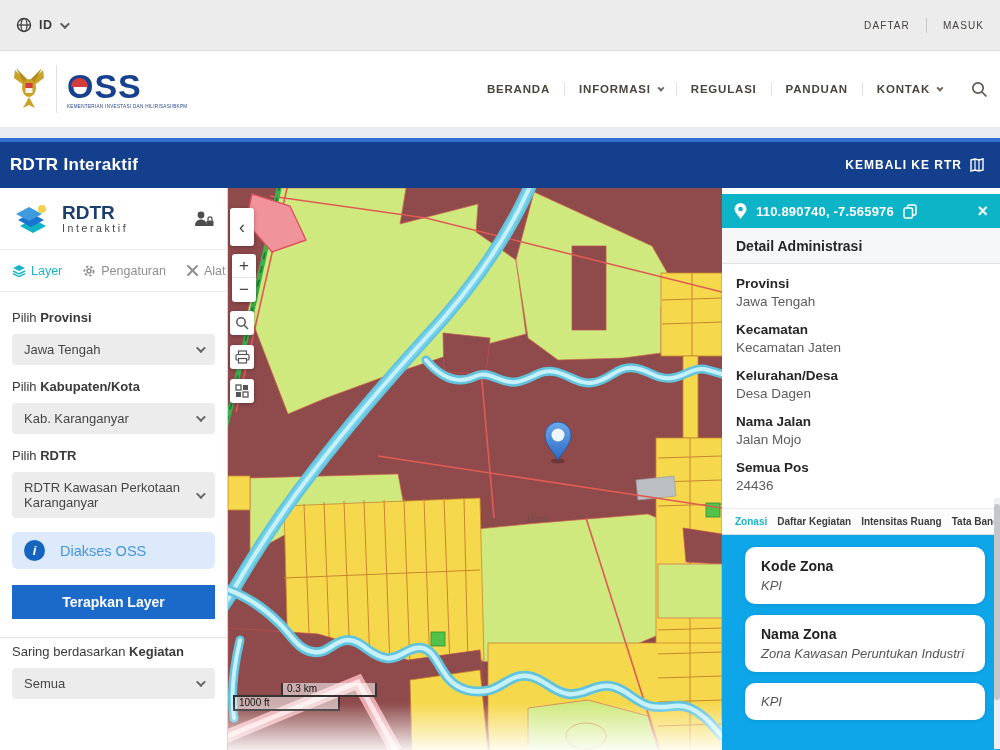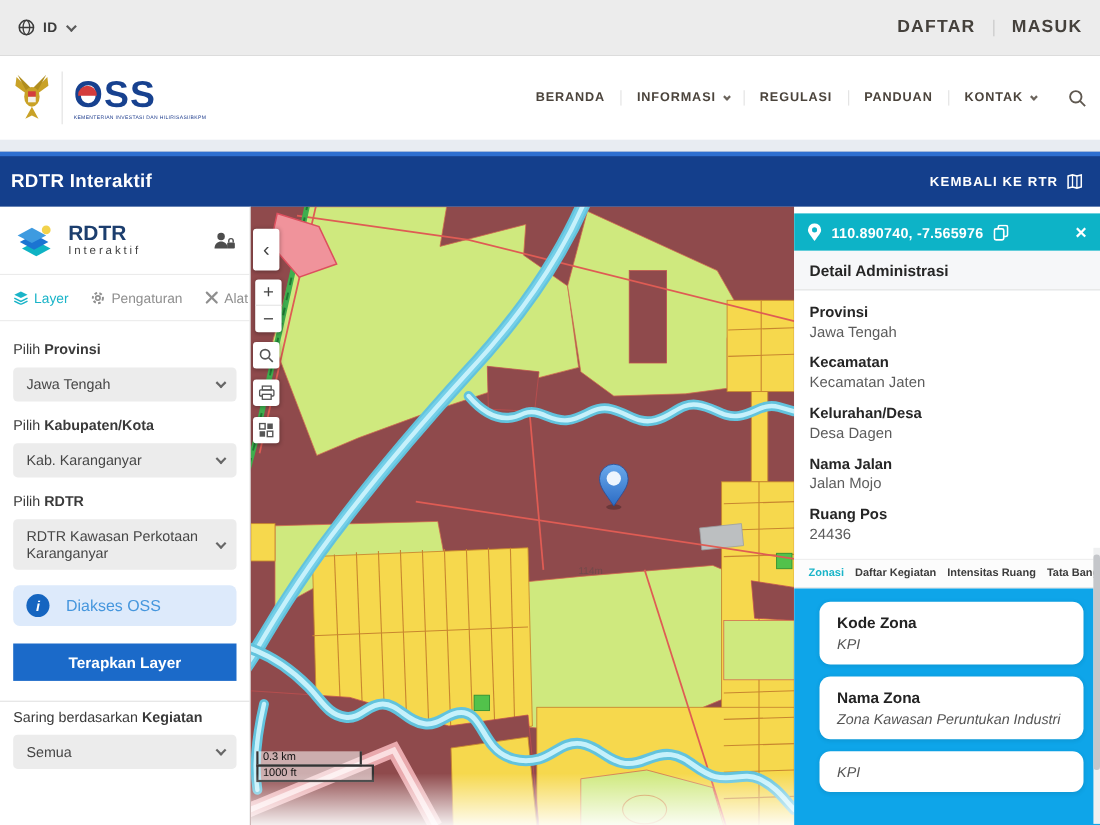--- a/index.html
+++ b/index.html
@@ -6,21 +6,21 @@
   html,body { width:1000px; height:750px; overflow:hidden; background:#fff;
     font-family:"Liberation Sans", sans-serif; }
   .chev { display:inline-block; width:7px; height:7px; border-right:2px solid #5a5a5a;
     border-bottom:2px solid #5a5a5a; transform:rotate(45deg) translateY(-2px); }
   
   .topbar { height:51px; background:var(--topbar-bg,#ececec); display:flex; align-items:center;
     padding:0 16px; border-bottom:1px solid #dcdcdc; }
   .topbar .lang { display:flex; align-items:center; gap:7px; cursor:pointer; }
   .topbar .lang span { font-size:12.5px; font-weight:bold; color:#3b3b3b; letter-spacing:.5px; }
   .topbar .right { margin-left:auto; display:flex; align-items:center; }
-  .topbar .auth { font-size:16px; font-weight:bold; letter-spacing:1.1px; color:#45413c; cursor:pointer; }
+  .topbar .auth { font-size:10px; font-weight:normal; letter-spacing:1.1px; color:#45413c; cursor:pointer; }
   .topbar .vsep { width:1px; height:15px; background:#c6c6c6; margin:0 16px; }
   
   .header { height:76px; background:#fff; display:flex; align-items:center; padding:0 12px; }
   .brand { display:flex; align-items:center; gap:10px; }
   .brand .bar { width:1px; height:48px; background:#e0e0e0; }
   .oss-wrap { position:relative; line-height:1; }
   .oss-text { font-size:34px; font-weight:800; color:#17418f; letter-spacing:1px; }
   .oss-dome { position:absolute; left:4px; top:9px; width:17px; height:9px;
     border-radius:17px 17px 0 0; background:#d43d3d; }
   .oss-sub { font-size:4.6px; color:#23408f; letter-spacing:.3px; margin-top:2px; white-space:nowrap; }
@@ -80,21 +80,21 @@
     box-shadow:0 1px 4px rgba(0,0,0,.3); color:#444; display:flex; align-items:center;
     justify-content:center; cursor:pointer; font-family:inherit; }
   .zoomgrp { position:absolute; left:4px; top:66px; width:24px; background:#fff; border-radius:3px;
     box-shadow:0 1px 4px rgba(0,0,0,.3); }
   .zoomgrp .zb { width:100%; height:24px; background:none; border:none; font-size:17px; color:#444;
     cursor:pointer; font-family:inherit; }
   .zoomgrp .zb:first-child { border-bottom:1px solid #e4e4e4; }
   .scalebar { position:absolute; left:5px; bottom:40px; font-size:10px; color:#111; }
   .scalebar .srow { background:rgba(255,255,255,.55); border:2px solid #333; border-top:none;
     padding:0 4px; line-height:12px; }
-  .scalebar .s1 { width:96px; }
+  .scalebar .s1 { width:96px;margin-left:48px; }
   .scalebar .s2 { width:107px; margin-top:-2px; border-top:2px solid #333; }
   
   .panel { width:278px; flex:none; background:#fff; display:flex; flex-direction:column; position:relative; }
   .coordbar { margin-top:6px; height:34px; background:var(--teal,#0db3c7); color:#fff; display:flex;
     align-items:center; padding:0 12px; gap:9px; }
   .coordbar .ctext { font-size:13px; font-weight:600; letter-spacing:.2px; }
   .coordbar .copy { display:flex; cursor:pointer; }
   .coordbar .close { margin-left:auto; font-size:18px; font-weight:bold; line-height:1; cursor:pointer; }
   .dethead { padding:10px 14px 9px; font-size:14px; font-weight:bold; color:#262626;
     background:#f6f7f9; border-bottom:1px solid #e3e3e3; }
@@ -464,21 +464,21 @@
       </div>
       <div class="pfield">
         <div class="pl">Kelurahan/Desa</div>
           <div class="pv">Desa Dagen</div>
       </div>
       <div class="pfield">
         <div class="pl">Nama Jalan</div>
           <div class="pv">Jalan Mojo</div>
       </div>
       <div class="pfield">
-        <div class="pl">Ruang Pos</div>
+        <div class="pl">Semua Pos</div>
           <div class="pv">24436</div>
       </div>
     </div>
 
     <div class="ptabs">
       <span class="ptab active">Zonasi</span>
       <span class="ptab">Daftar Kegiatan</span>
       <span class="ptab">Intensitas Ruang</span>
       <span class="ptab">Tata Bangunan</span>
     </div>

